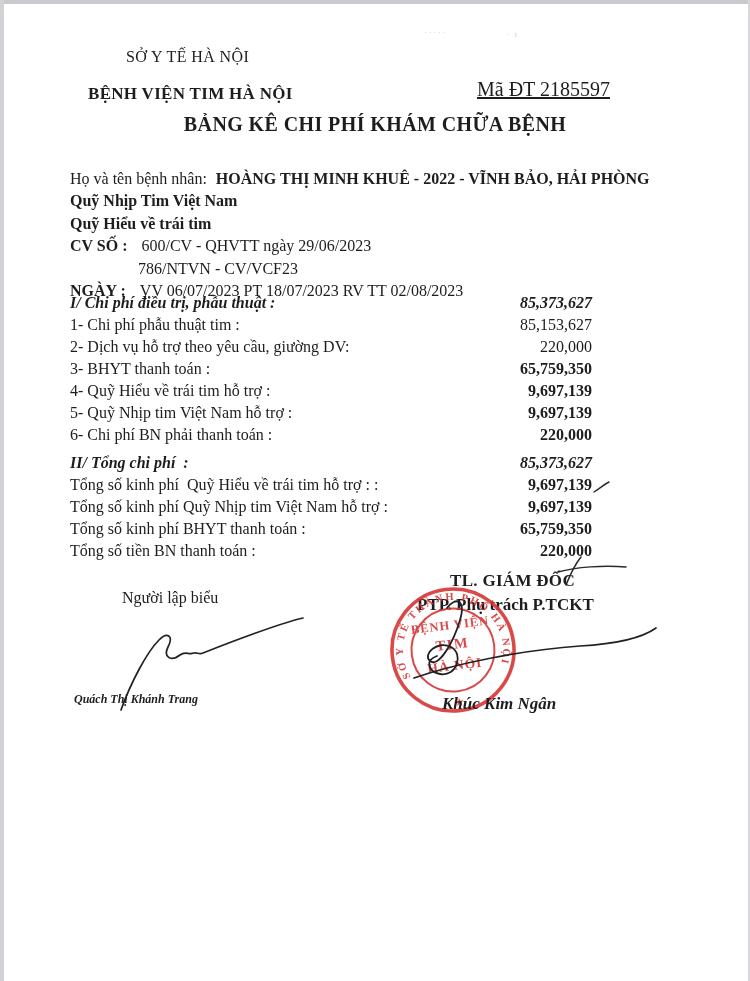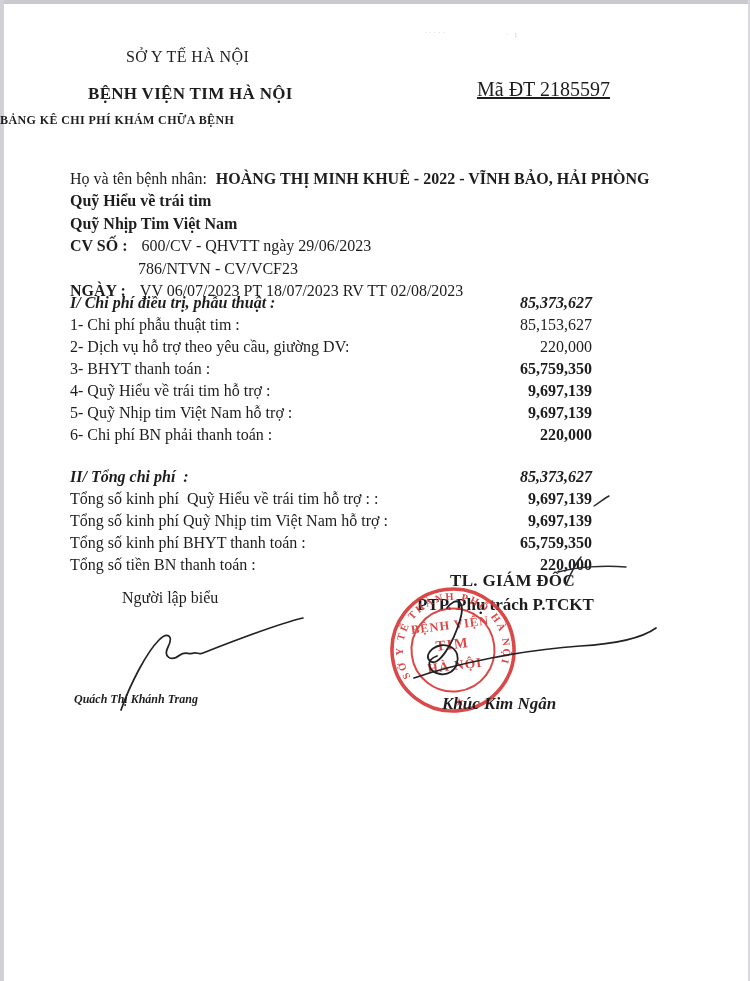--- a/index.html
+++ b/index.html
@@ -17,36 +17,36 @@
   .edge { position:absolute; background:#c9c9ce; }
   .edge.top    { left:0; top:0; width:100%; height:4px; }
   .edge.left   { left:0; top:0; width:4px; height:100%; background:#d2d2d6; }
   .edge.right  { right:0; top:0; width:2px; height:100%; background:#d8d8dc; }
 
   .smudge { position:absolute; color:#b9b9c0; font-size:8px; letter-spacing:2px; opacity:.75; }
 
   .org1 { position:absolute; left:126px; top:48px;  font-size:16px; letter-spacing:.4px; }
   .org2 { position:absolute; left:88px;  top:84px;  font-size:17px; font-weight:700; letter-spacing:.3px; }
   .madt { position:absolute; left:477px; top:78px;  font-size:20px;text-decoration:underline; }
-  .doc-title { position:absolute; left:0; top:113px; width:100%; 
-               font-size:12px; font-weight:700; letter-spacing:.4px; }
+  .doc-title { position:absolute; left:0; top:113px; width:100%; text-align:center;
+               font-size:20px; font-weight:700; letter-spacing:.4px; }
 
   .info { position:absolute; left:70px; top:168px; font-size:16px; line-height:22.4px; }
   .b { font-weight:700; }
   .info .val { margin-left:10px; font-weight:400; }
   .info .indent { padding-left:68px; }
 
   .costs { position:absolute; left:70px; top:292px; width:522px; font-size:16px; }
   .crow { display:flex; justify-content:space-between; align-items:center; line-height:22px; }
   .crow .lab { white-space:pre; }
   .crow.head { font-weight:700; font-style:italic; }
   .vb { font-weight:700; }
   .valwrap { position:relative; white-space:nowrap; }
   .tick-svg { position:absolute; right:-18px; bottom:2px; }
-  .sec2 { margin-top:20px; }
+  .sec2 { margin-top:6px; }
 
   .sig-left-title  { position:absolute; left:122px; top:589px; font-size:16px; font-weight:400; }
   .sig-right-title { position:absolute; left:450px; top:571px; font-size:17px; font-weight:700; letter-spacing:.3px; }
   .sig-right-sub   { position:absolute; left:417px; top:595px; font-size:17px; font-weight:700; }
   .sig-left-name   { position:absolute; left:74px;  top:692px; font-size:12px; font-weight:700; font-style:italic; }
   .sig-right-name  { position:absolute; left:442px; top:694px; font-size:17px; font-weight:700; font-style:italic; }
 
   .stamp-svg { position:absolute; left:385px; top:582px; opacity:.9; transform:rotate(-7deg); }
   .sig-stroke { position:absolute; }
   .pen-mark { position:absolute; left:552px; top:553px; }
@@ -65,22 +65,22 @@
   <div class="org1">SỞ Y TẾ HÀ NỘI</div>
   <div class="org2">BỆNH VIỆN TIM HÀ NỘI</div>
   <div class="madt">Mã ĐT 2185597</div>
   <div class="doc-title">BẢNG KÊ CHI PHÍ KHÁM CHỮA BỆNH</div>
 
   <div class="info">
     <div>
       <span>Họ và tên bệnh nhân:</span>
       <span class="b" style="margin-left:5px;">HOÀNG THỊ MINH KHUÊ  - 2022 - VĨNH BẢO, HẢI PHÒNG</span>
     </div>
+    <div class="b">Quỹ Nhịp Tim Việt Nam</div>
     <div class="b">Quỹ Hiểu về trái tim</div>
-    <div class="b">Quỹ Nhịp Tim Việt Nam</div>
     <div>
       <span class="b">CV SỐ :</span>
       <span class="val">600/CV - QHVTT ngày 29/06/2023</span>
     </div>
     <div class="indent">786/NTVN - CV/VCF23</div>
     <div>
       <span class="b">NGÀY :</span>
       <span class="val">VV 06/07/2023 PT 18/07/2023 RV TT 02/08/2023</span>
     </div>
   </div>

